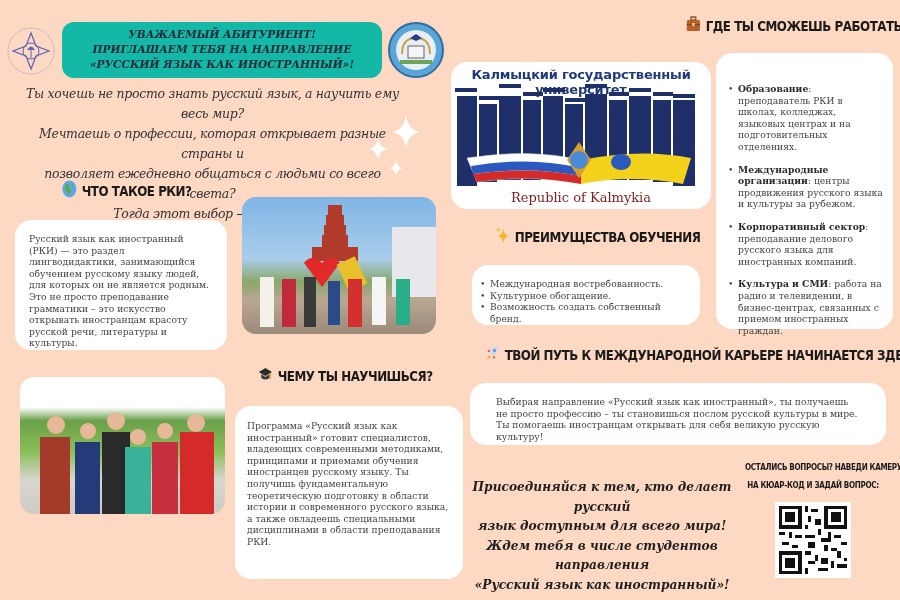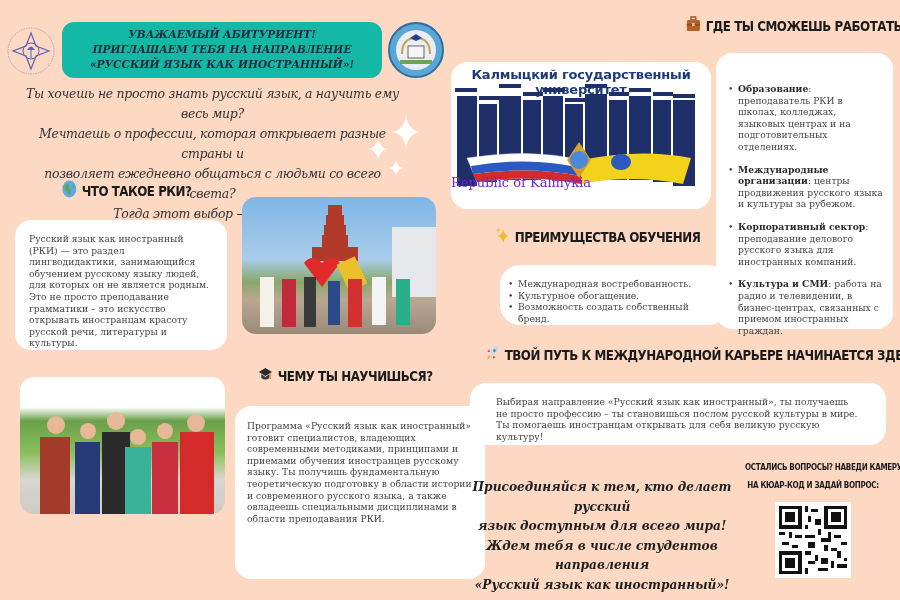--- a/index.html
+++ b/index.html
@@ -125,21 +125,21 @@
   <span>
     <svg width="18" height="16" viewBox="0 0 18 16">
         <polygon points="1,6 9,2 17,6 9,10" fill="#2b2b2b"></polygon>
         <path d="M4 8 L4 12 Q9 15 14 12 L14 8 L9 11 Z" fill="#3a3a3a"></path>
         <line x1="15" y1="7" x2="15" y2="13" stroke="#e0a030" stroke-width="1.4"></line>
       </svg>
   </span>
   <span>ЧЕМУ ТЫ НАУЧИШЬСЯ?</span>
 </div>
 
-<div class="abs card body-text" style="left:235px;top:406px;width:250px;height:173px;padding:14px 12px;">
+<div class="abs card body-text" style="left:235px;top:406px;width:228px;height:173px;padding:14px 12px;">
   <span>Программа «Русский язык как иностранный» готовит специалистов, владеющих современными методиками, принципами и приемами обучения иностранцев русскому языку. Ты получишь фундаментальную теоретическую подготовку в области истории и современного русского языка, а также овладеешь специальными дисциплинами в области преподавания РКИ.</span>
 </div>
 
 <div class="abs heading" style="left:686px;top:16px;">
   <span>
     <svg width="18" height="16" viewBox="0 0 18 16">
         <rect x="6" y="1" width="6" height="3" fill="none" stroke="#8a4a20" stroke-width="1.4"></rect>
         <rect x="1" y="4" width="16" height="11" rx="1.5" fill="#b8602a"></rect>
         <rect x="1" y="8" width="16" height="1.4" fill="#8a4a20"></rect>
         <rect x="7.5" y="7" width="3" height="3" fill="#e8c88a"></rect>
@@ -178,21 +178,21 @@
         <rect x="222" y="32" width="22" height="4"></rect>
       </g>
     <path d="M16 96 Q80 86 130 98 L130 122 Q80 112 26 120 Z" fill="#ffffff" stroke="#ddd" stroke-width="0.5"></path>
     <path d="M20 104 Q80 94 130 106 L130 114 Q80 104 22 112 Z" fill="#2a5abf"></path>
     <path d="M22 112 Q80 104 130 114 L130 122 Q80 112 26 120 Z" fill="#d42a2a"></path>
     <path d="M130 98 Q190 86 240 96 L232 122 Q180 112 130 122 Z" fill="#f2d21a"></path>
     <polygon points="128,80 140,98 128,116 116,98" fill="#d8a02a"></polygon>
     <circle cx="128" cy="98" r="9" fill="#4a8ad8"></circle>
     <ellipse cx="170" cy="100" rx="10" ry="8" fill="#2a5abf"></ellipse>
   </svg>
-  <div style="position:absolute;left:0;right:0;bottom:19px;text-align:left;font-family:'DejaVu Serif',serif;font-size:13px;color:#6d28d9;">Republic of Kalmykia</div>
+  <div style="position:absolute;left:0;right:0;bottom:4px;text-align:center;font-family:'DejaVu Serif',serif;font-size:13px;color:#7f1d1d;">Republic of Kalmykia</div>
 </div>
 
 <div class="abs card body-text" style="left:716px;top:53px;width:177px;height:276px;padding:30px 10px 10px 12px;">
   <ul class="bullets">
     <li style="margin-bottom:11px;"><b style="color:#2a2a2a;">Образование</b><span>: преподаватель РКИ в школах, колледжах, языковых центрах и на подготовительных отделениях.</span></li>
     <li style="margin-bottom:11px;"><b style="color:#2a2a2a;">Международные организации</b><span>: центры продвижения русского языка и культуры за рубежом.</span></li>
     <li style="margin-bottom:11px;"><b style="color:#2a2a2a;">Корпоративный сектор</b><span>: преподавание делового русского языка для иностранных компаний.</span></li>
     <li><b style="color:#2a2a2a;">Культура и СМИ</b><span>: работа на радио и телевидении, в бизнес-центрах, связанных с приемом иностранных граждан.</span></li>
   </ul>
 </div>
@@ -200,21 +200,21 @@
 <div class="abs heading" style="left:495px;top:226px;">
   <span>
     <svg width="18" height="18" viewBox="0 0 18 18">
         <path d="M10 3 Q11 9 17 10 Q11 11 10 17 Q9 11 3 10 Q9 9 10 3 Z" fill="#f5b82a"></path>
         <path d="M4 1 Q4.5 3.5 7 4 Q4.5 4.5 4 7 Q3.5 4.5 1 4 Q3.5 3.5 4 1 Z" fill="#f5c84a"></path>
       </svg>
   </span>
   <span>ПРЕИМУЩЕСТВА ОБУЧЕНИЯ</span>
 </div>
 
-<div class="abs card body-text" style="left:500px;top:265px;width:228px;height:60px;padding:13px 8px 8px 8px;border-radius:20px;">
+<div class="abs card body-text" style="left:472px;top:265px;width:228px;height:60px;padding:13px 8px 8px 8px;">
   <ul class="bullets">
     <li>Международная востребованность.</li>
     <li>Культурное обогащение.</li>
     <li>Возможность создать собственный бренд.</li>
   </ul>
 </div>
 
 <div class="abs heading" style="left:485px;top:344px;">
   <span>
     <svg width="18" height="18" viewBox="0 0 18 18">

